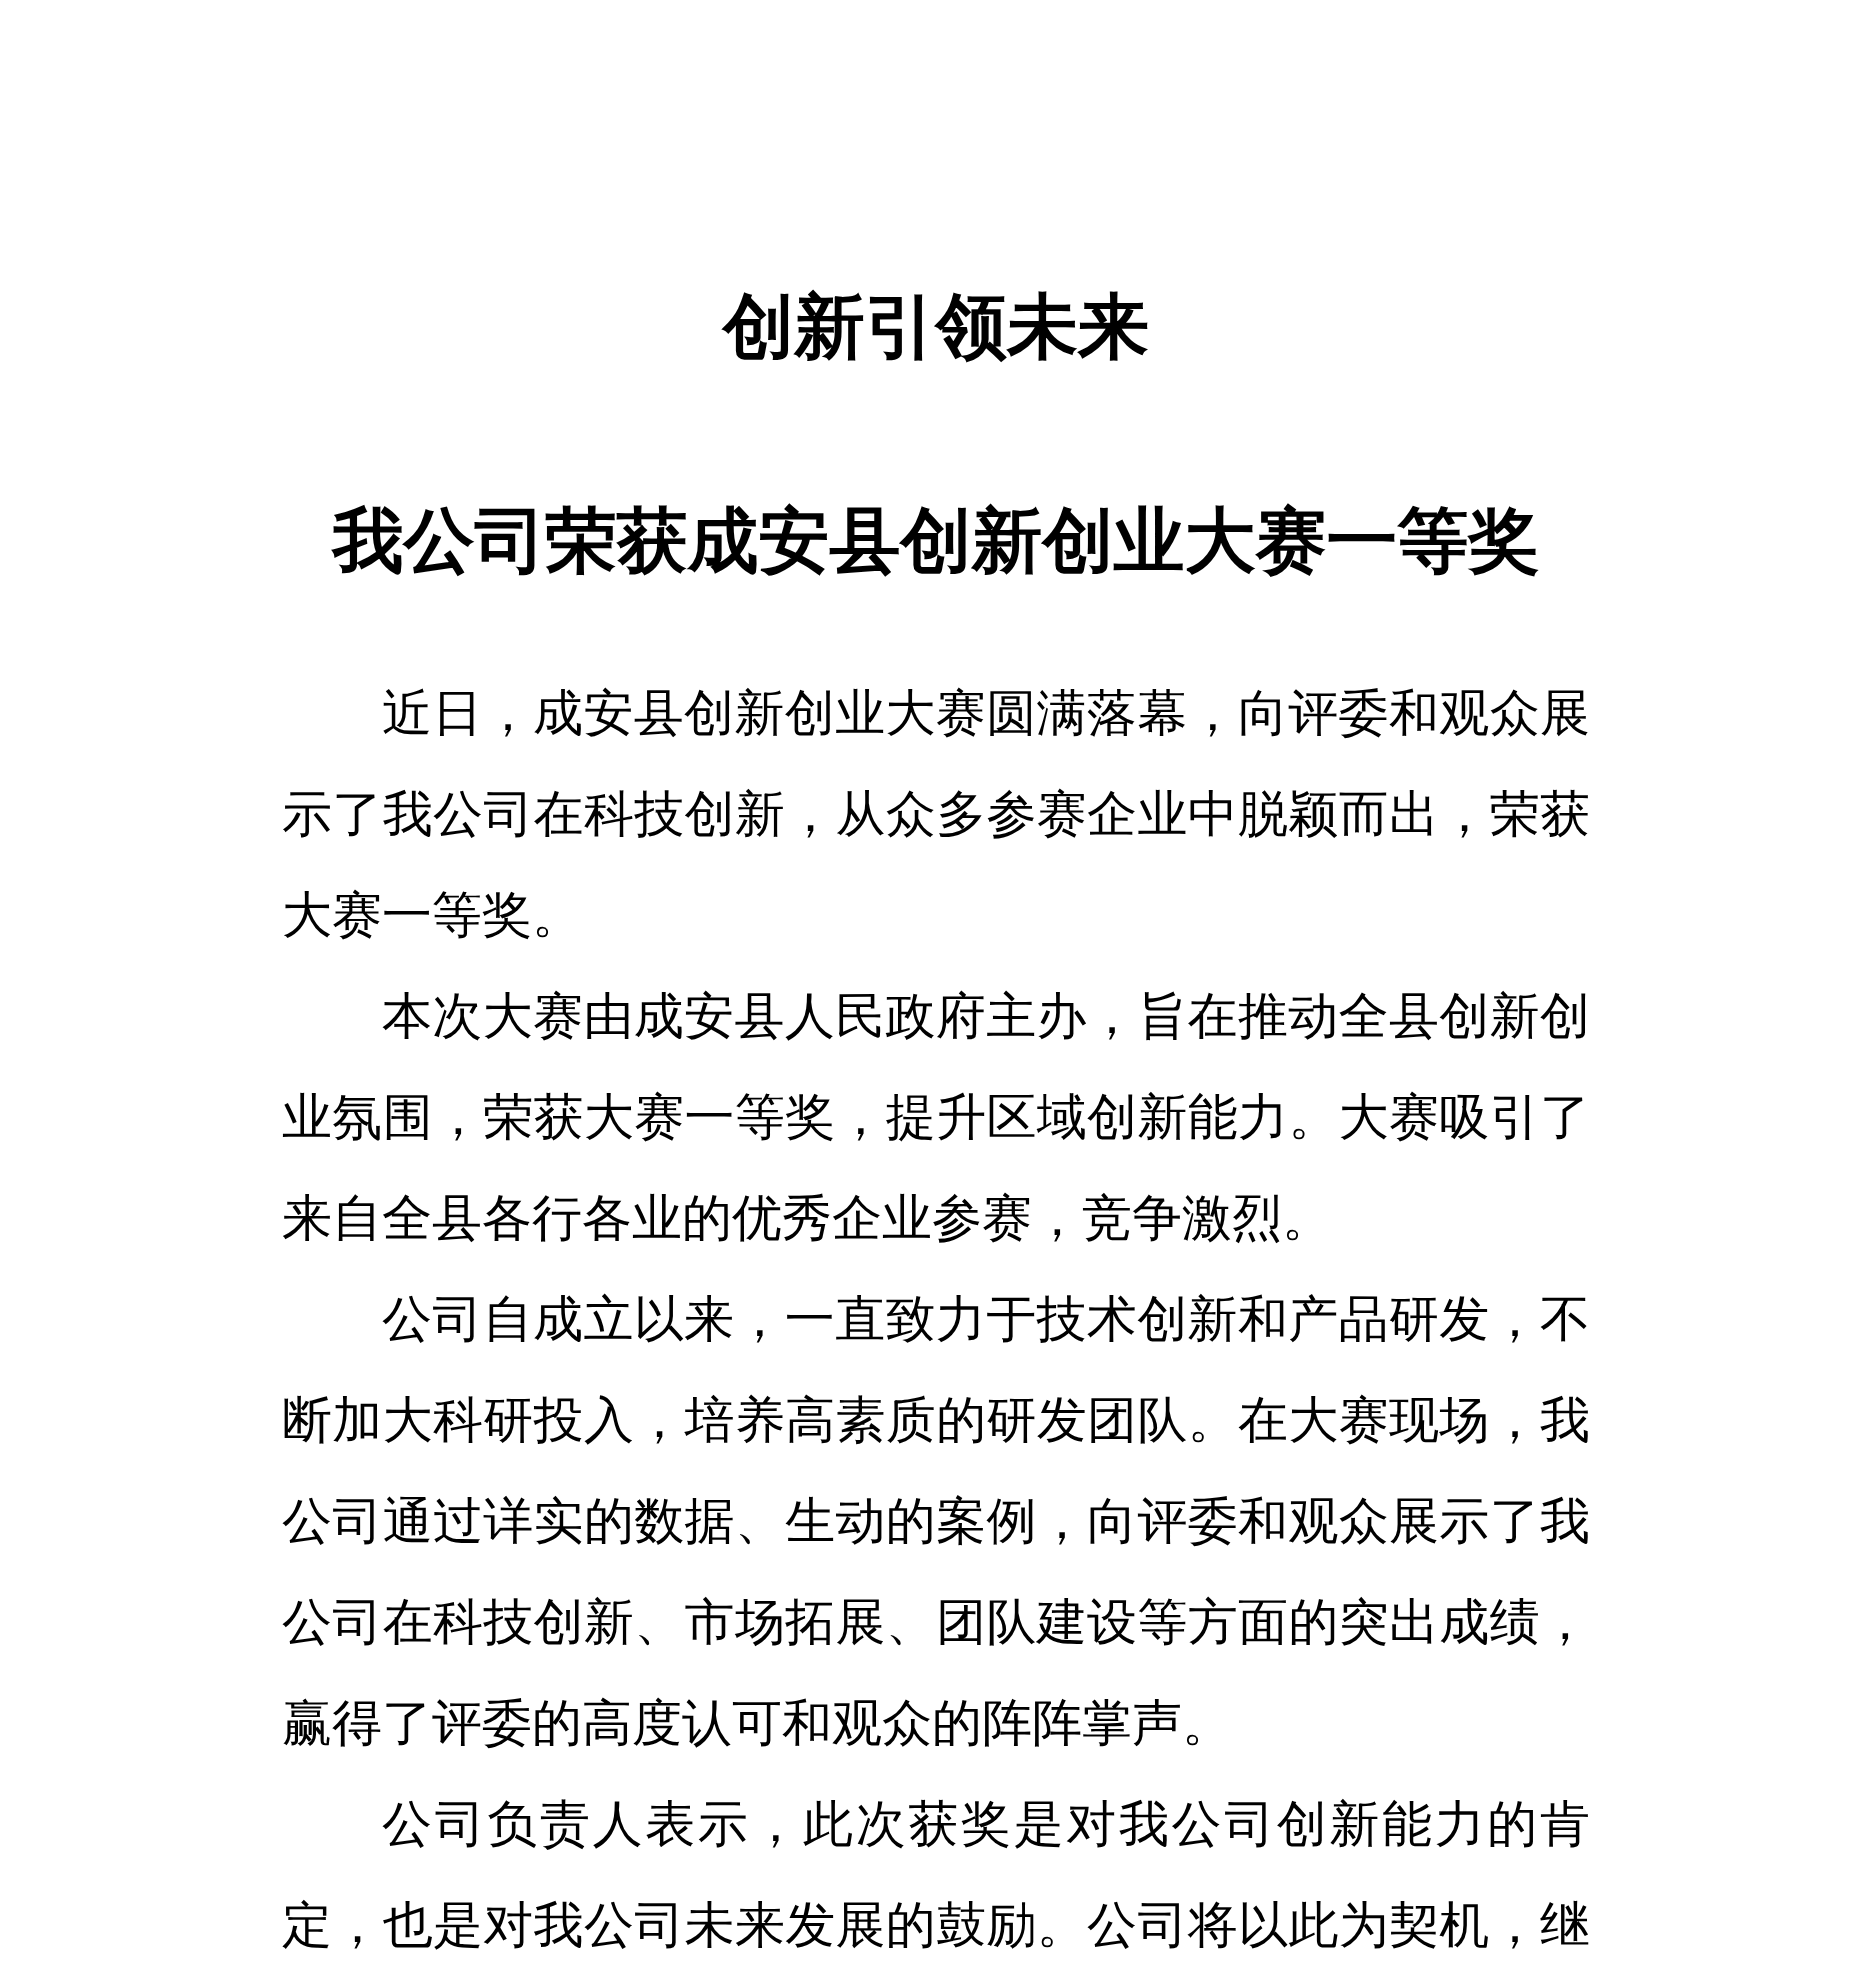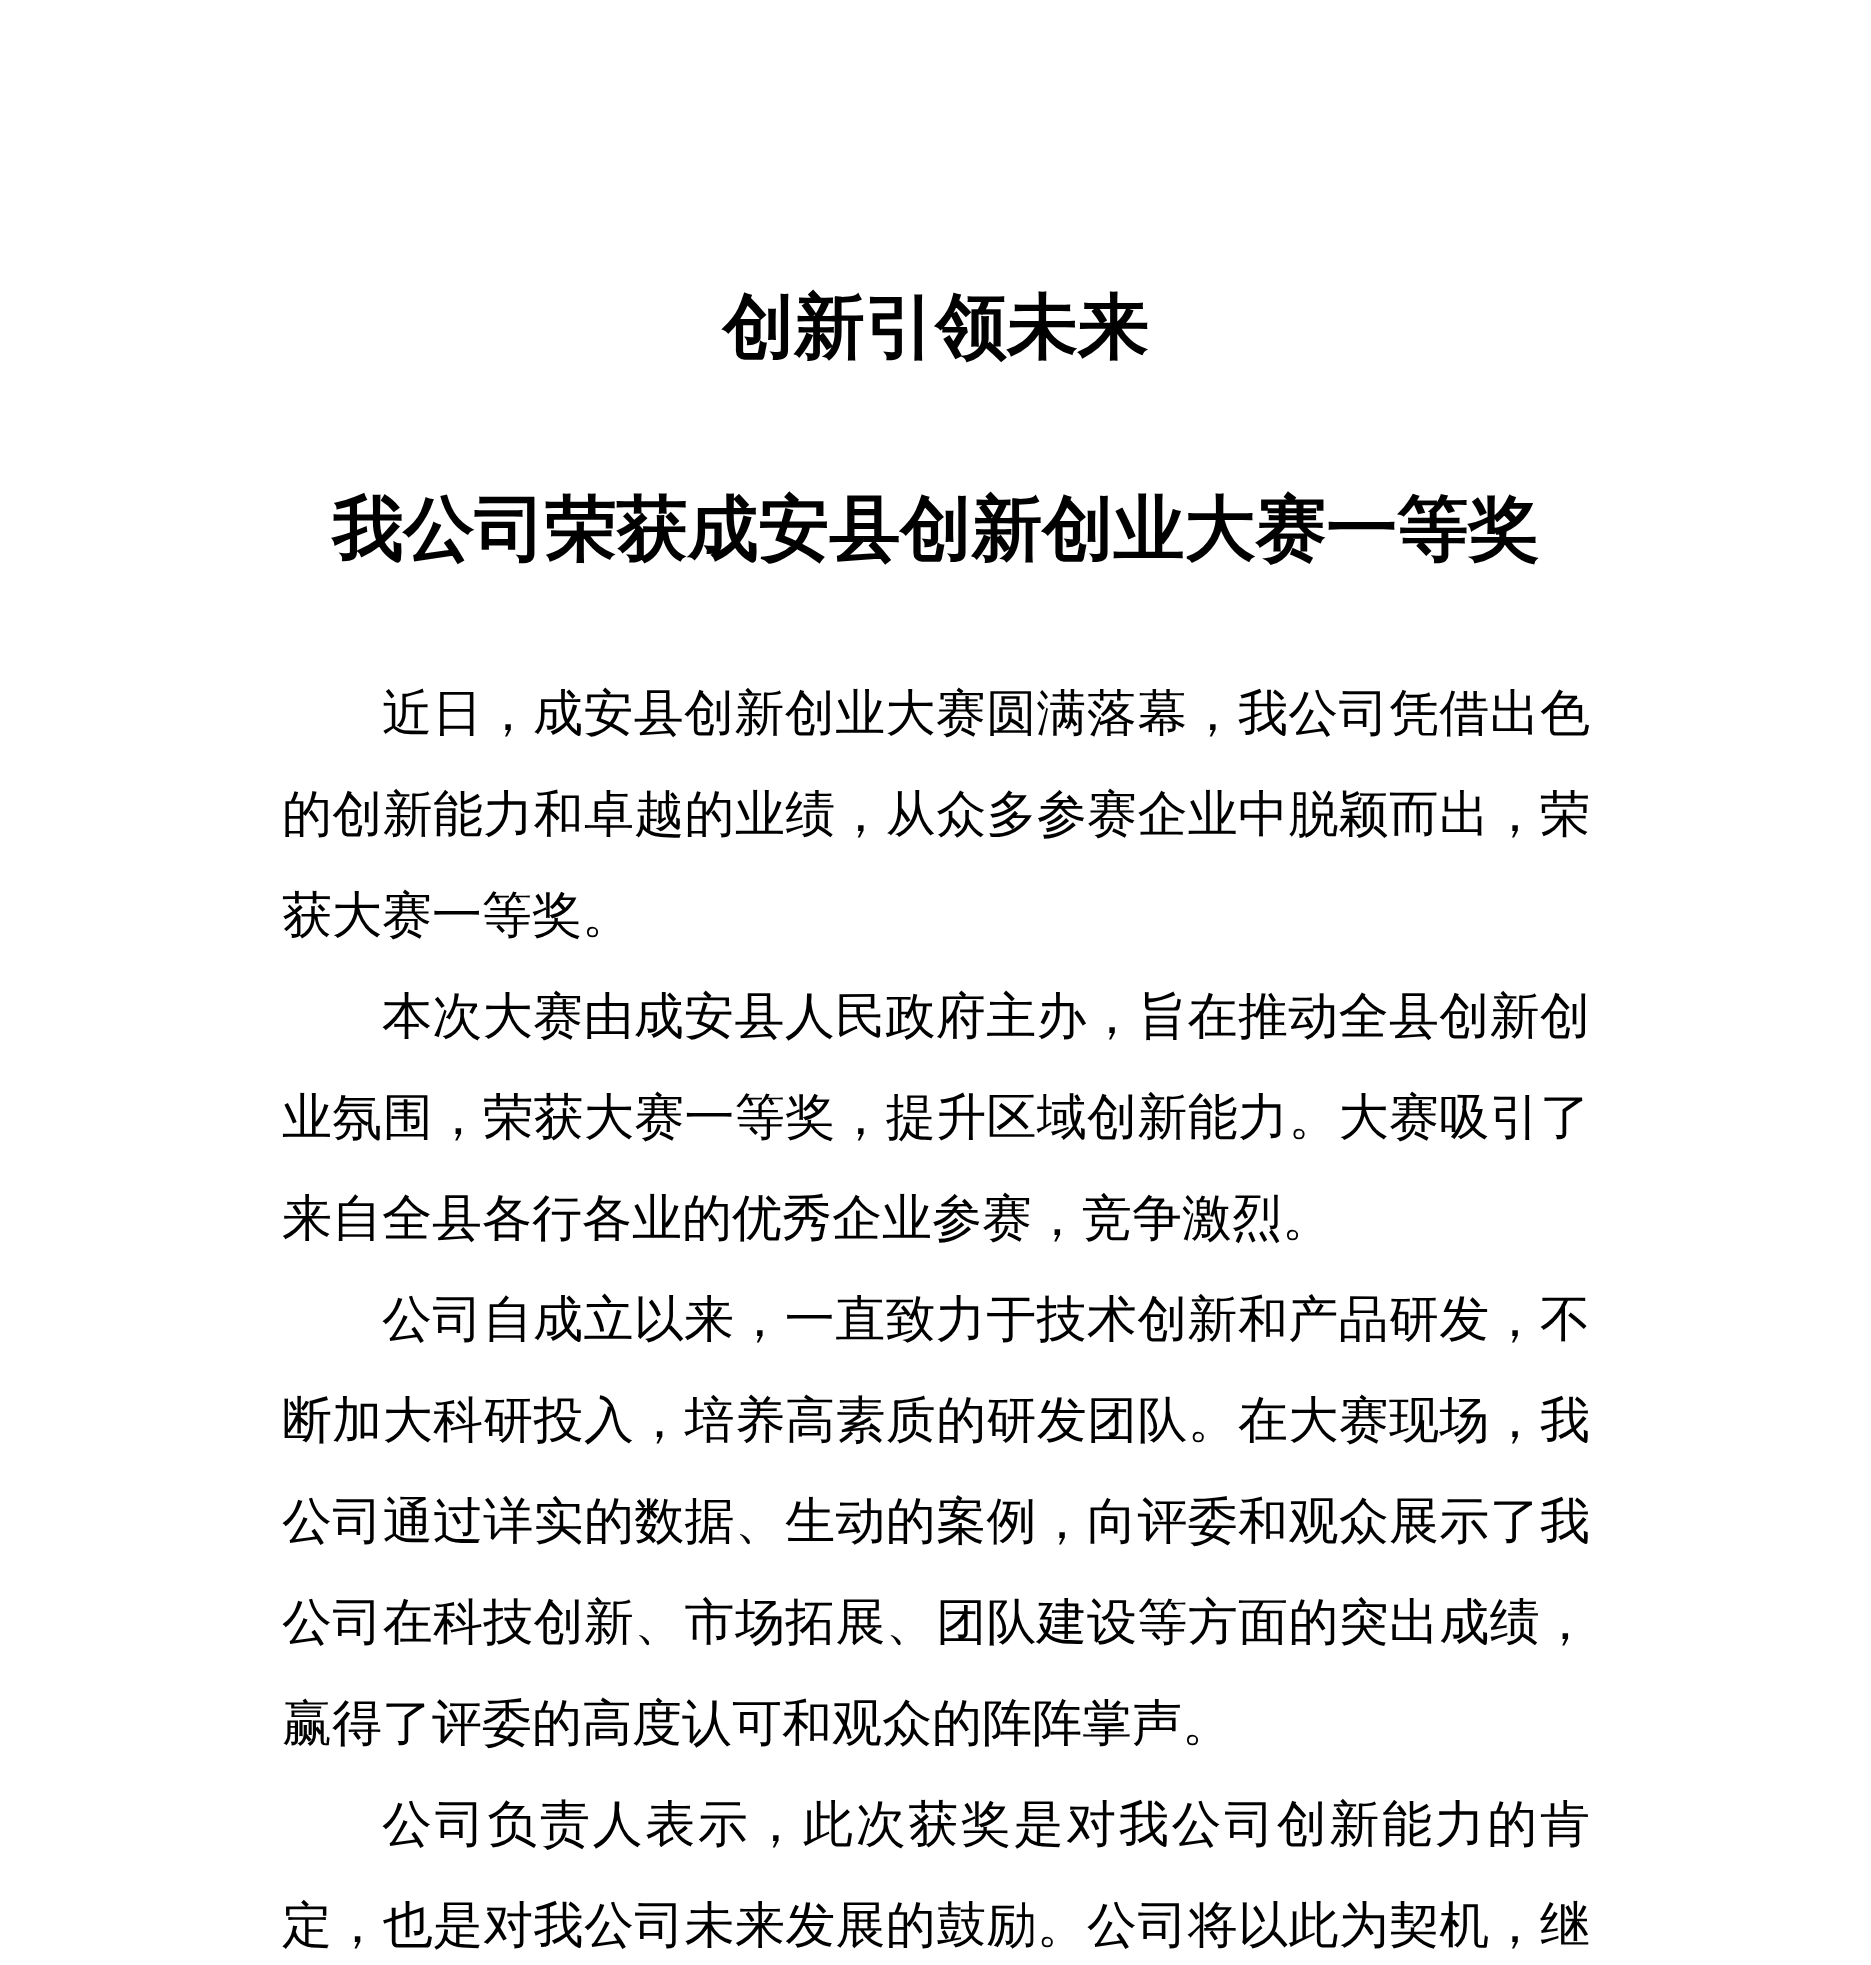--- a/index.html
+++ b/index.html
@@ -27,21 +27,21 @@
     line-height: 75px;
     font-weight: 700;
     letter-spacing: 0;
     color: #000000;
   }
   .doc-subtitle {
     position: absolute;
     top: 492px;
     left: 0;
     right: 0;
-    margin: 0;
+    margin: 12px;
     text-align: center;
     font-size: 71px;
     line-height: 75px;
     font-weight: 700;
     letter-spacing: 0;
     color: #000000;
   }
   .doc-body {
     position: absolute;
     top: 663px;
@@ -64,19 +64,19 @@
 </style>
 </head>
 <body>
 
 <div class="page">
   <h1 class="doc-title">创新引领未来</h1>
 
   <h2 class="doc-subtitle">我公司荣获成安县创新创业大赛一等奖</h2>
 
   <div class="doc-body">
-      <p>近日，成安县创新创业大赛圆满落幕，我公司凭借出色的创新能力和卓越的业绩，从众多参赛企业中脱颖而出，荣获大赛一等奖。</p>
+      <p>近日，成安县创新创业大赛圆满落幕，向评委和观众展示了我公司在科技创新，从众多参赛企业中脱颖而出，荣获大赛一等奖。</p>
       <p>本次大赛由成安县人民政府主办，旨在推动全县创新创业氛围，荣获大赛一等奖，提升区域创新能力。大赛吸引了来自全县各行各业的优秀企业参赛，竞争激烈。</p>
       <p>公司自成立以来，一直致力于技术创新和产品研发，不断加大科研投入，培养高素质的研发团队。在大赛现场，我公司通过详实的数据、生动的案例，向评委和观众展示了我公司在科技创新、市场拓展、团队建设等方面的突出成绩，赢得了评委的高度认可和观众的阵阵掌声。</p>
       <p>公司负责人表示，此次获奖是对我公司创新能力的肯定，也是对我公司未来发展的鼓励。公司将以此为契机，继续加大创新力度，提升核心竞争力，为推动成安县经济高质量发展贡献力量。</p>
     </div>
 </div>
 
 
 </body></html>

